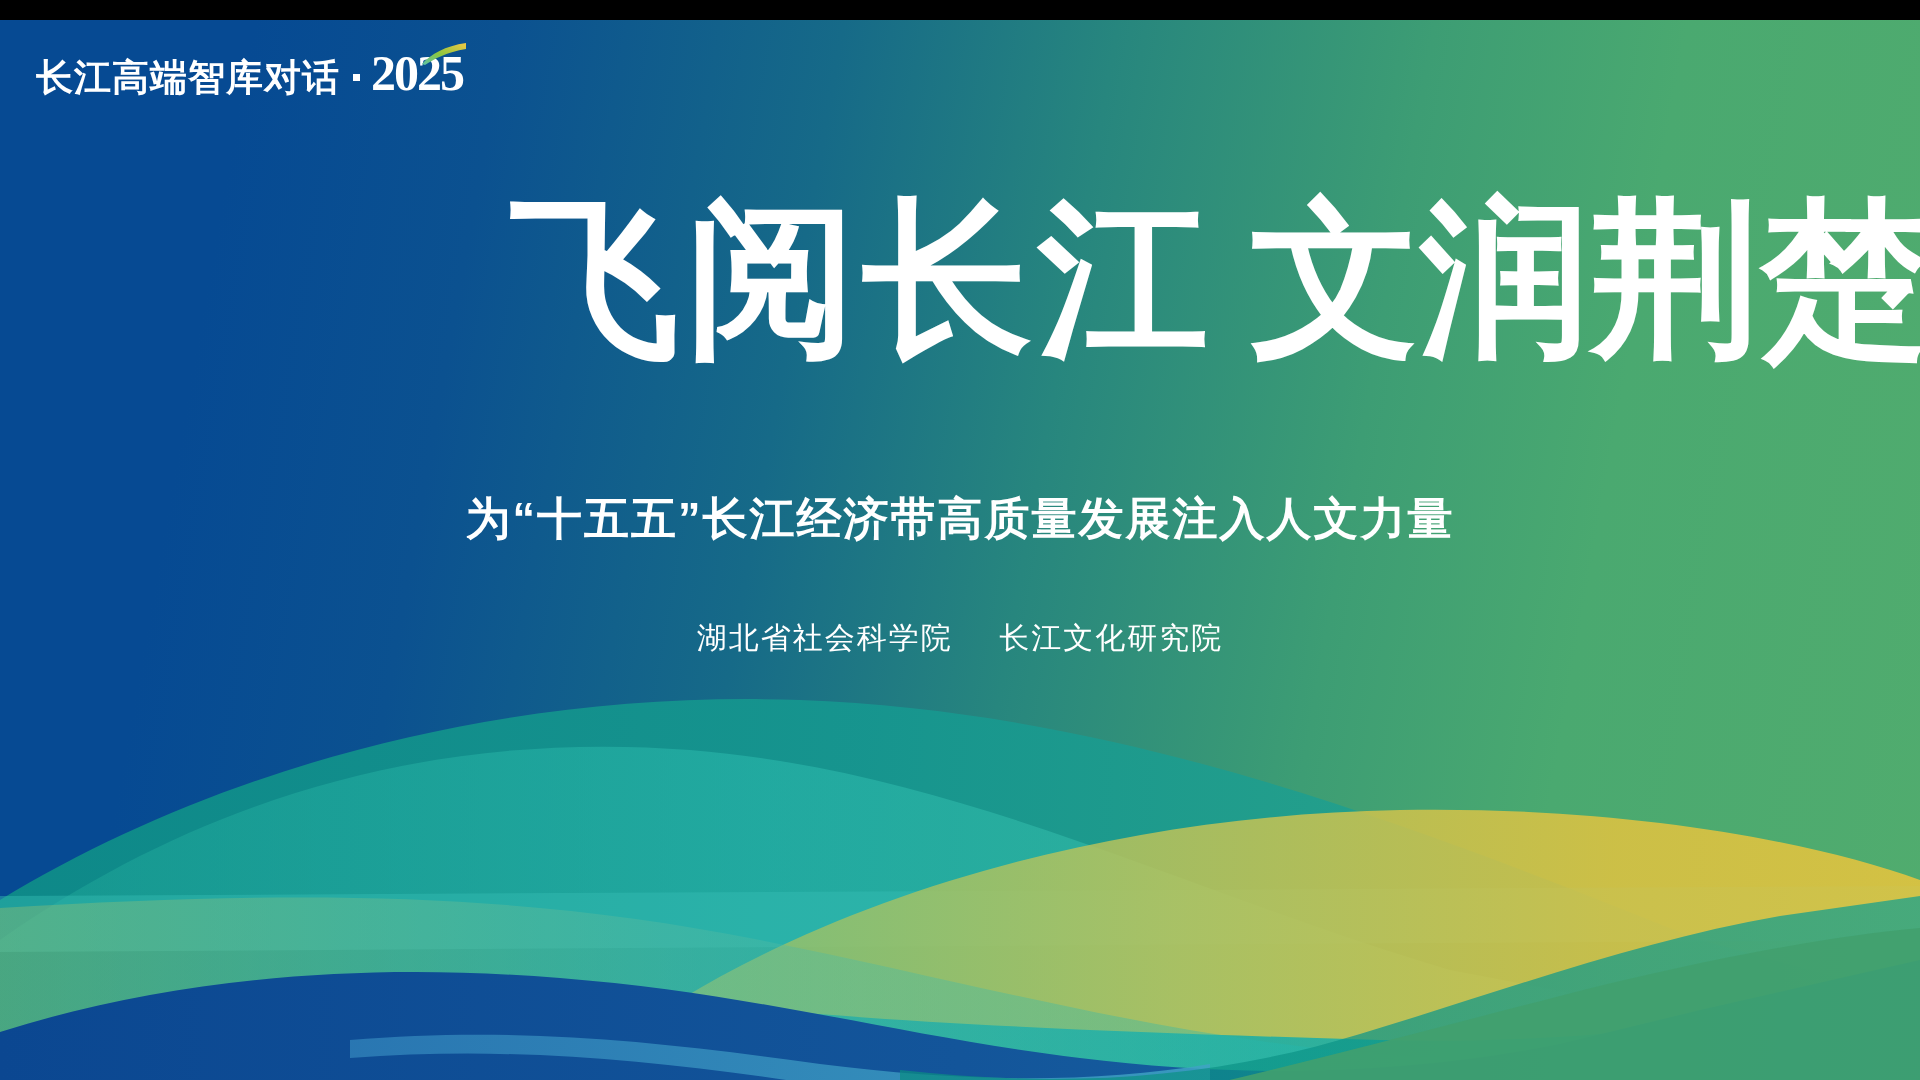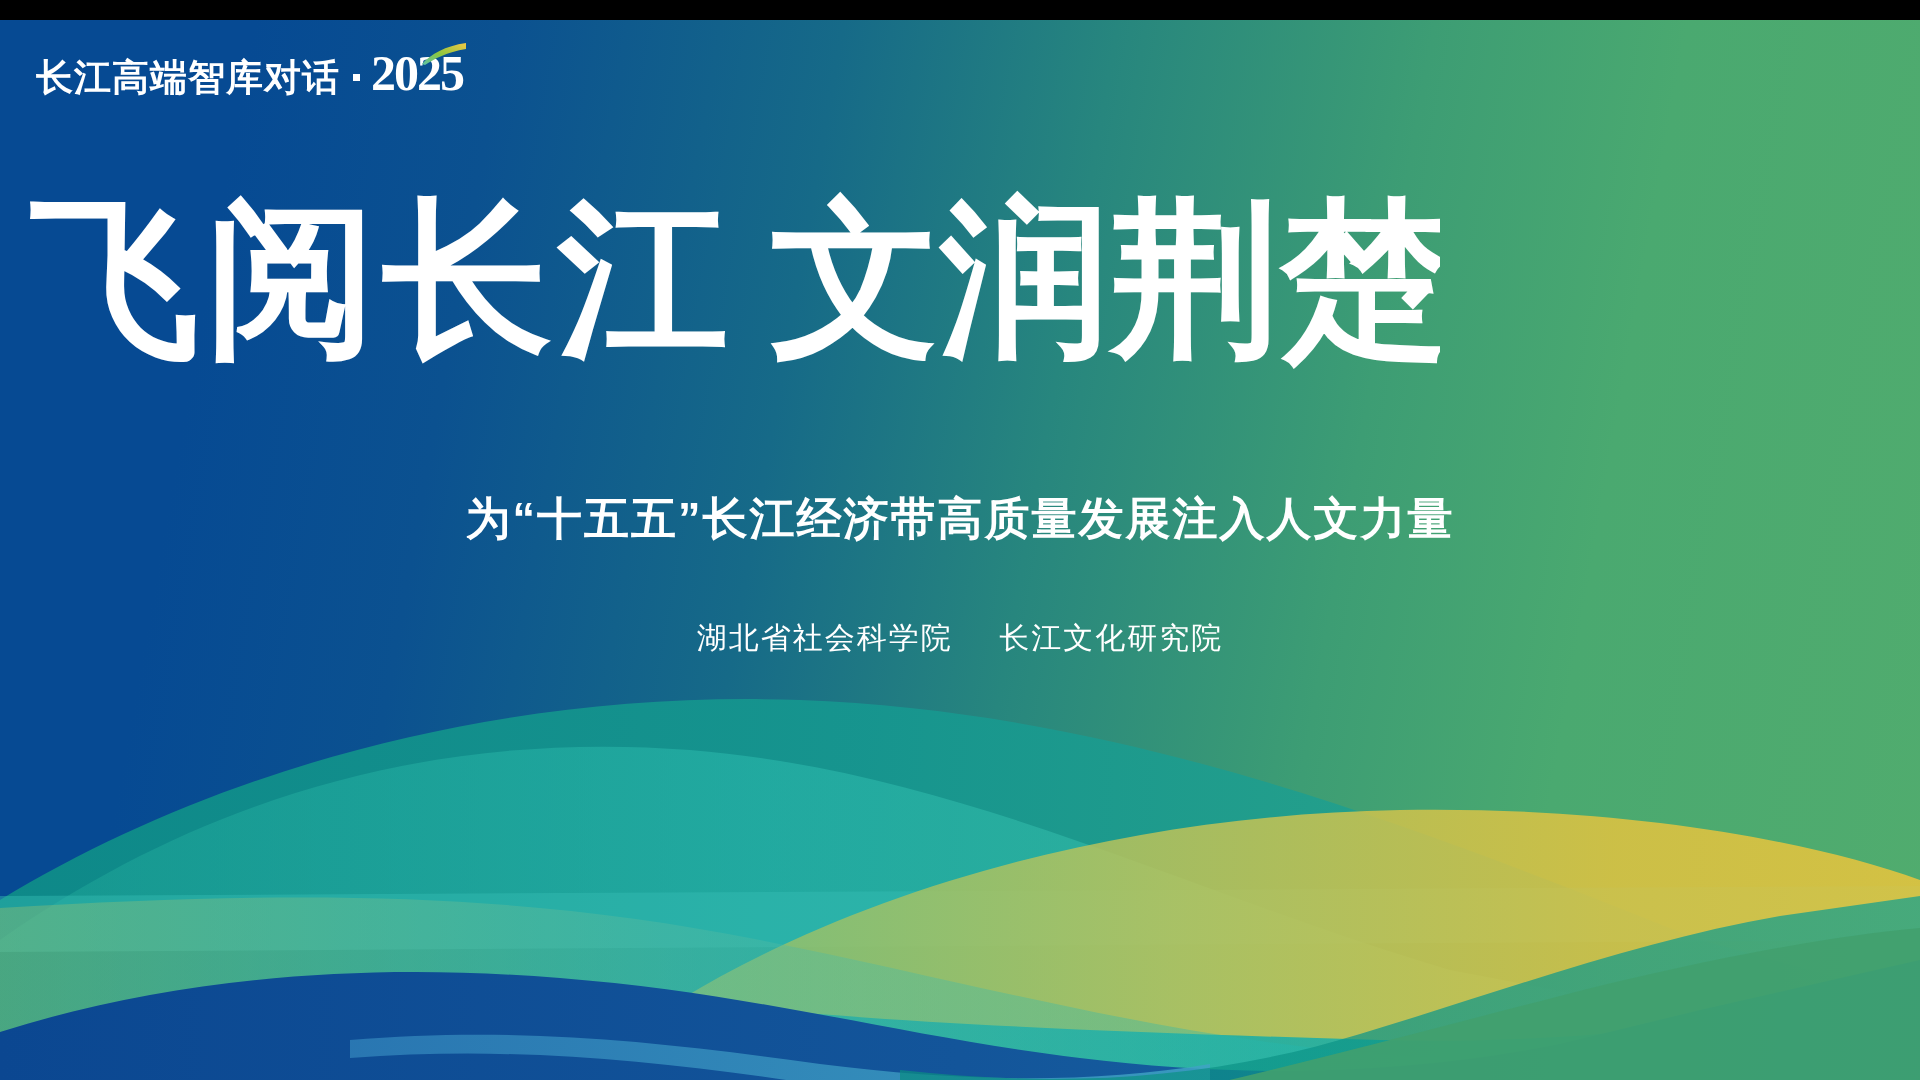--- a/index.html
+++ b/index.html
@@ -82,21 +82,21 @@
     height: 24px;
     pointer-events: none;
   }
 
   
   .calligraphy-wrap {
     position: absolute;
     top: 150px;
     left: 0;
     width: 1920px;
-    text-align: left;
+    text-align: right;
     z-index: 5;
   }
   .calligraphy-svg {
     width: 1440px;
     height: 215px;
   }
   .calli-text {
     font-family: "DejaVu Serif", "Liberation Serif", serif;
     font-size: 170px;
     font-weight: 700;

